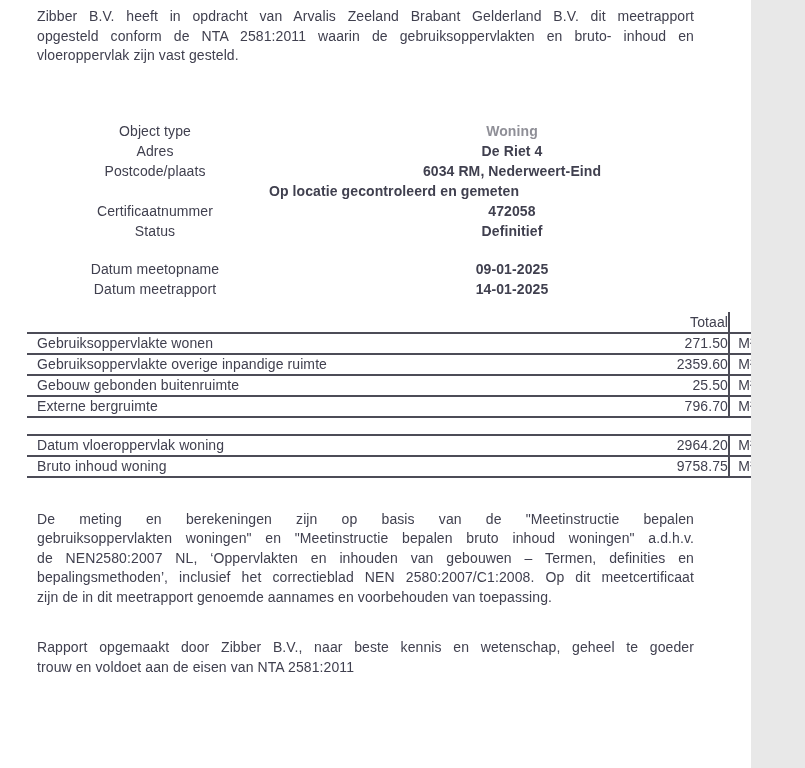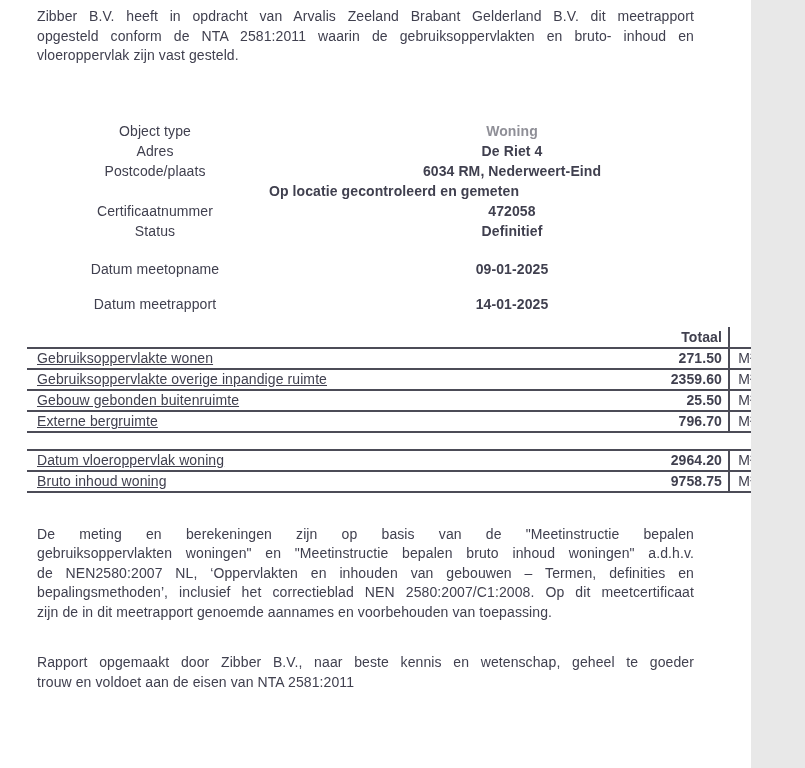--- a/index.html
+++ b/index.html
@@ -34,41 +34,41 @@
   }
   .para-intro { padding-top: 7px; }
   .para-legal { margin-top: 32px; }
   .para-closing { margin-top: 31px; }
 
   
   .details { margin-left: 37px; }
   .dgroup-1 { margin-top: 55px; }
   .dgroup-2 { }
   .dgroup-3 { margin-top: 18px; }
-  .dgroup-4 { margin-top: 15px; }
+  .dgroup-4 { margin-top: 0; }
   .drow { display: flex; line-height: 20px; text-align: center; }
   .dlabel { width: 236px; flex-shrink: 0; }
   .dvalue { flex: 1; font-weight: bold; }
   .dvalue.muted { color: var(--muted); }
 
   
   .mtable { margin-left: 27px; width: 736px; }
   .mtable-1 { margin-top: 13px; }
   .mtable-2 { margin-top: 16px; border-top: 2px solid var(--line); }
   .trow {
     display: flex;
     align-items: stretch;
     border-bottom: 2px solid var(--line);
     height: 21px;
     box-sizing: border-box;
   }
   .trow.thead { height: 22px; border-bottom: 2px solid var(--line); }
   .tmain { flex: 1; display: flex; align-items: center; padding-left: 10px; min-width: 0; }
-  .tlabel { flex: 1; white-space: nowrap; overflow: hidden; text-decoration: underline; }
-  .tvalue { padding-right: 6px; white-space: nowrap; font-weight: bold; }
+  .tlabel { flex: 1; white-space: nowrap; overflow: hidden; }
+  .tvalue { white-space: nowrap; }
   .tunit {
     width: 35px;
     box-sizing: border-box;
     border-left: 2px solid var(--line);
     display: flex;
     align-items: center;
     justify-content: center;
     flex-shrink: 0;
     white-space: nowrap;
   }

